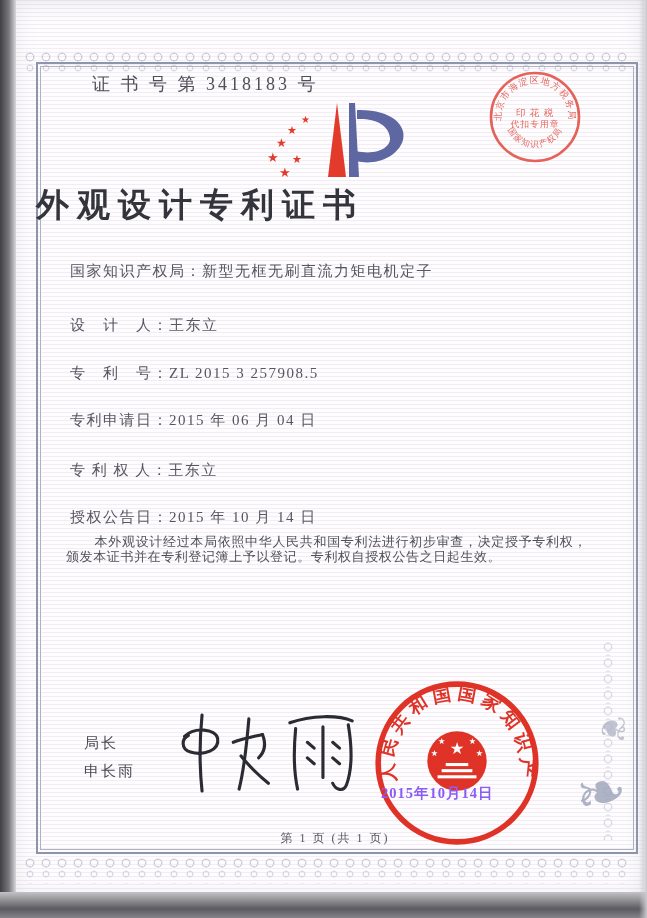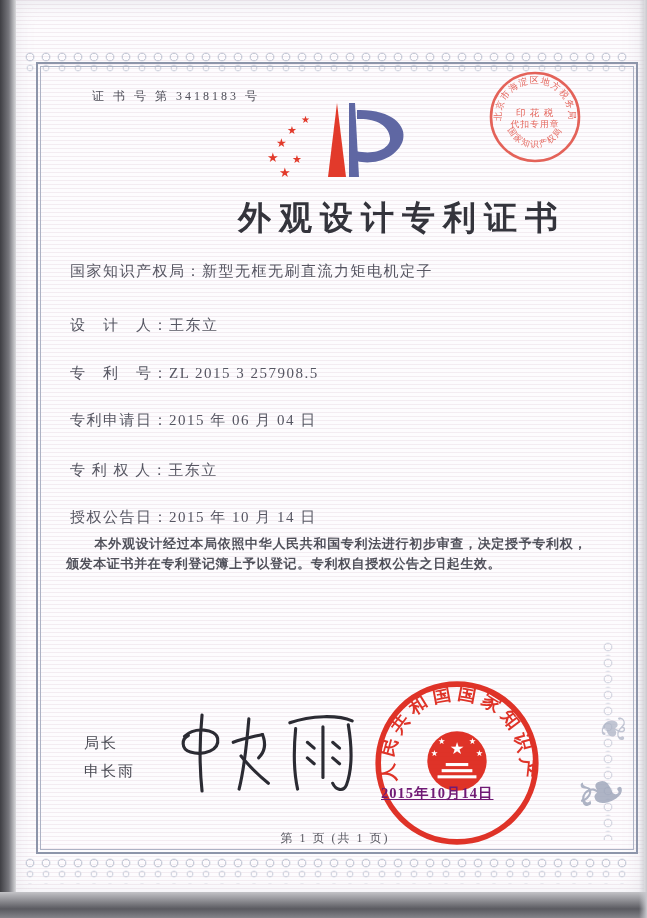--- a/index.html
+++ b/index.html
@@ -32,35 +32,35 @@
   .corner-flourish{position:absolute;left:575px;top:762px;z-index:2;
     color:#9ba3b8;font-size:62px;line-height:1;transform:rotate(-12deg);opacity:.8;}
   .corner-flourish-2{position:absolute;left:598px;top:712px;z-index:2;
     color:#a8afc2;font-size:34px;line-height:1;transform:rotate(95deg);opacity:.7;}
   
   .frame{position:absolute;left:36px;top:62px;width:598px;height:788px;
     border:2px solid #8d95aa;z-index:2;}
   .frame-inner{position:absolute;inset:2px;border:1px solid #acb2c4;}
   
   .abs{position:absolute;z-index:3;}
-  .cert-no{left:92px;top:88px;font-size:12px;letter-spacing:3px;color:#4e4e58;}
-  .title{left:36px;width:530px;top:196px;text-align:right;font-size:33px;font-weight:bold;
+  .cert-no{left:92px;top:72px;font-size:18px;letter-spacing:3px;color:#4e4e58;}
+  .title{left:36px;width:530px;top:183px;text-align:left;font-size:33px;font-weight:bold;
     color:#34343c;letter-spacing:8px;}
   .field-row{left:70px;width:520px;font-size:15px;color:#565662;letter-spacing:1.5px;white-space:nowrap;}
   .f0{top:262px}.f1{top:316px}.f2{top:364px}.f3{top:411px}.f4{top:461px}.f5{top:508px}
-  .paras{left:66px;top:534px;width:521px;font-size:13px;line-height:20px;
-    color:#50505a;text-align:justify;letter-spacing:.6px;font-weight:bold;}
+  .paras{left:66px;top:534px;width:521px;font-size:13px;line-height:15px;
+    color:#50505a;text-align:justify;letter-spacing:.6px;}
   .paras p{margin:0;text-indent:2.2em;}
   .signer{left:84px;top:729px;font-size:15px;color:#4a4a54;letter-spacing:2px;line-height:28px;}
   .signature-svg{left:165px;top:703px;width:195px;height:102px;}
   .seal-svg{left:370px;top:676px;width:174px;height:174px;opacity:.93;}
   .tax-stamp-svg{left:487px;top:69px;width:96px;height:96px;opacity:.85;}
   .logo-svg{left:245px;top:97px;width:164px;height:86px;}
-  .seal-date{left:381px;top:784px;font-size:14.5px;font-weight:bold;color:#701a75;
-    letter-spacing:1px;z-index:4;text-decoration:underline;}
+  .seal-date{left:381px;top:784px;font-size:14.5px;font-weight:bold;color:#8b5cf6;
+    letter-spacing:1px;z-index:4;}
   .footer{left:36px;width:598px;top:830px;text-align:center;font-size:12px;
     color:#55555e;letter-spacing:2px;}
 </style>
 </head>
 <body>
 
 <div class="paper"></div>
 
 <div class="lace lace-top"></div>
 <div class="lace lace-bottom"></div>

